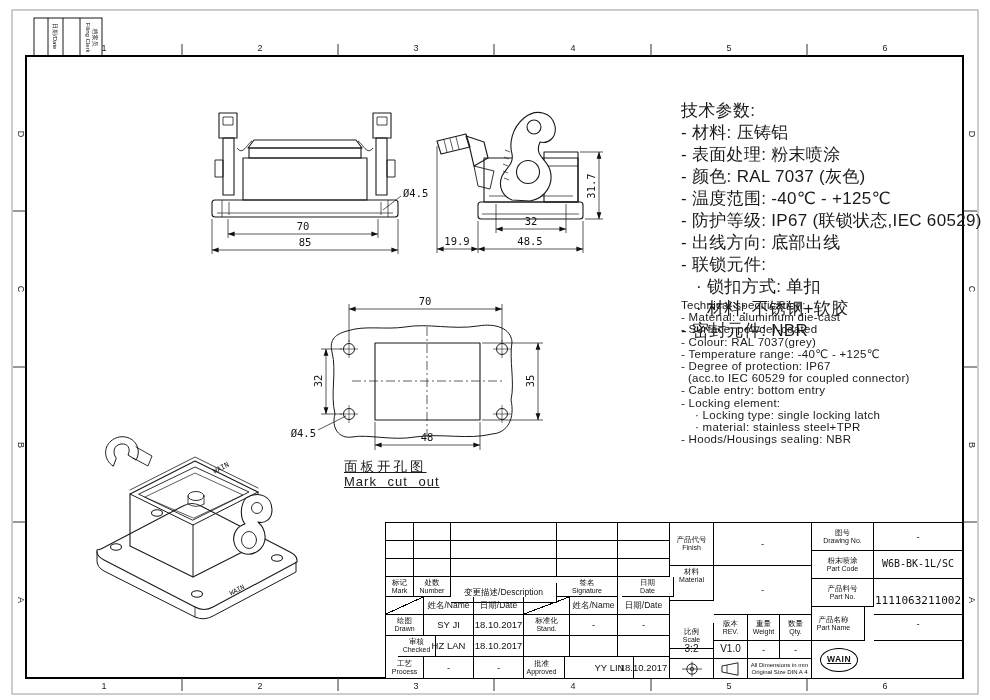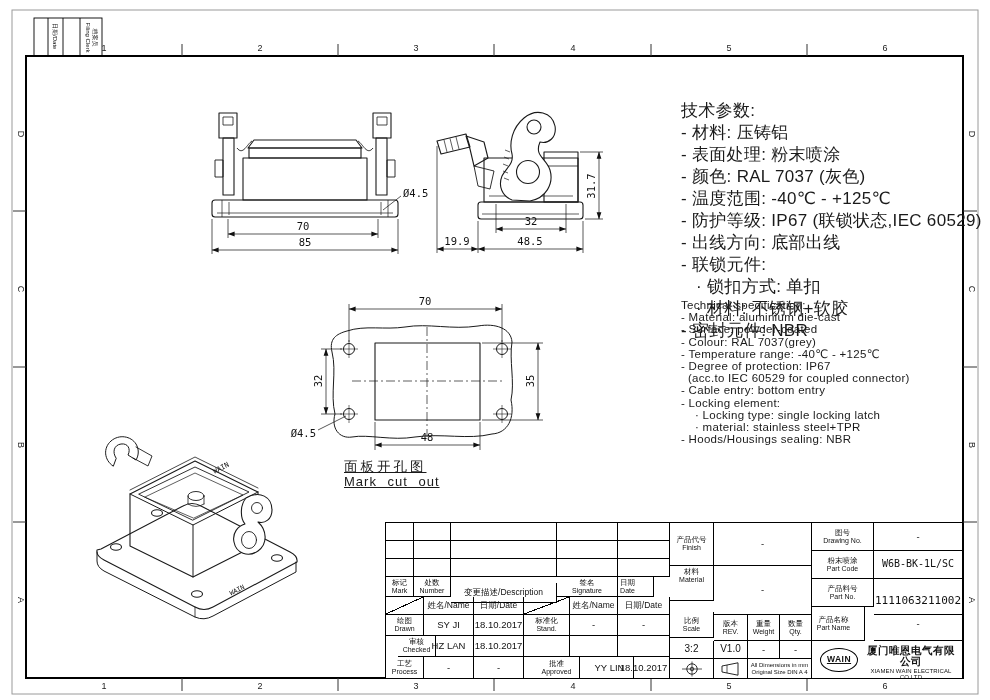--- a/index.html
+++ b/index.html
@@ -319,21 +319,21 @@
     </div>
     <div class="cell two" style="left:28px;top:54px;width:37px;height:20px">
       <span class="cn">处数</span>
         <span class="en">Number</span>
     </div>
     <div class="cell" style="left:65px;top:60px;width:106px;height:20px">变更描述/Description</div>
     <div class="cell two" style="left:171px;top:54px;width:61px;height:20px">
       <span class="cn">签名</span>
         <span class="en">Signature</span>
     </div>
-    <div class="cell two" style="left:216px;top:54px;width:52px;height:20px">
+    <div class="cell two" style="left:236px;top:54px;width:52px;height:20px">
       <span class="cn">日期</span>
         <span class="en">Date</span>
     </div>
 
     <div class="cell diag" style="left:0;top:74px;width:38px;height:18px"></div>
     <div class="cell" style="left:38px;top:74px;width:50px;height:18px">姓名/Name</div>
     <div class="cell" style="left:88px;top:74px;width:50px;height:18px">日期/Date</div>
     <div class="cell diag" style="left:138px;top:74px;width:46px;height:18px"></div>
     <div class="cell" style="left:184px;top:74px;width:48px;height:18px">姓名/Name</div>
     <div class="cell" style="left:232px;top:74px;width:52px;height:18px">日期/Date</div>
@@ -360,39 +360,39 @@
     <div class="cell" style="left:138px;top:113px;width:46px;height:21px"></div>
     <div class="cell" style="left:184px;top:113px;width:48px;height:21px"></div>
     <div class="cell" style="left:232px;top:113px;width:52px;height:21px"></div>
 
     <div class="cell two noB" style="left:0;top:134px;width:38px;height:21px">
       <span class="cn">工艺</span>
         <span class="en">Process</span>
     </div>
     <div class="cell val noB" style="left:38px;top:134px;width:50px;height:21px">-</div>
     <div class="cell val noB" style="left:88px;top:134px;width:50px;height:21px">-</div>
-    <div class="cell two noB" style="left:148px;top:134px;width:46px;height:21px">
+    <div class="cell two noB" style="left:133px;top:134px;width:46px;height:21px">
       <span class="cn">批准</span>
         <span class="en">Approved</span>
     </div>
     <div class="cell val noB" style="left:200px;top:134px;width:48px;height:21px">YY LIN</div>
     <div class="cell val noB" style="left:232px;top:134px;width:52px;height:21px">18.10.2017</div>
 
     <div class="cell two" style="left:284px;top:0;width:44px;height:43px">
       <span class="cn">产品代号</span>
         <span class="en">Finish</span>
     </div>
     <div class="cell val" style="left:328px;top:0;width:98px;height:43px">-</div>
     <div class="cell two" style="left:284px;top:29px;width:44px;height:49px">
       <span class="cn">材料</span>
         <span class="en">Material</span>
     </div>
     <div class="cell val" style="left:328px;top:43px;width:98px;height:49px">-</div>
 
-    <div class="cell two" style="left:284px;top:89px;width:44px;height:26px">
+    <div class="cell two" style="left:284px;top:100px;width:44px;height:26px">
       <span class="cn">比例</span>
         <span class="en">Scale</span>
     </div>
     <div class="cell two" style="left:328px;top:92px;width:34px;height:26px">
       <span class="cn">版本</span>
         <span class="en">REV.</span>
     </div>
     <div class="cell two" style="left:362px;top:92px;width:32px;height:26px">
       <span class="cn">重量</span>
         <span class="en">Weight</span>
@@ -442,19 +442,15 @@
     </div>
     <div class="cell val noR mono" style="left:488px;top:64px;width:88px;height:28px;font-size:11px">1111063211002</div>
     <div class="cell two" style="left:417px;top:84px;width:62px;height:34px">
       <span class="cn">产品名称</span>
         <span class="en">Part Name</span>
     </div>
     <div class="cell val noR" style="left:488px;top:84px;width:88px;height:34px">-</div>
 
     <div class="cell noR noB" style="left:426px;top:118px;width:150px;height:37px;justify-content:flex-start">
       <div class="logo"><span>WAIN</span></div>
-      <div class="comp">
-        <div class="cn">厦门唯恩电气有限公司</div>
-        <div class="en">XIAMEN WAIN ELECTRICAL CO.LTD</div>
-      </div>
     </div>
   </div>
 </div>
 
 </body></html>

